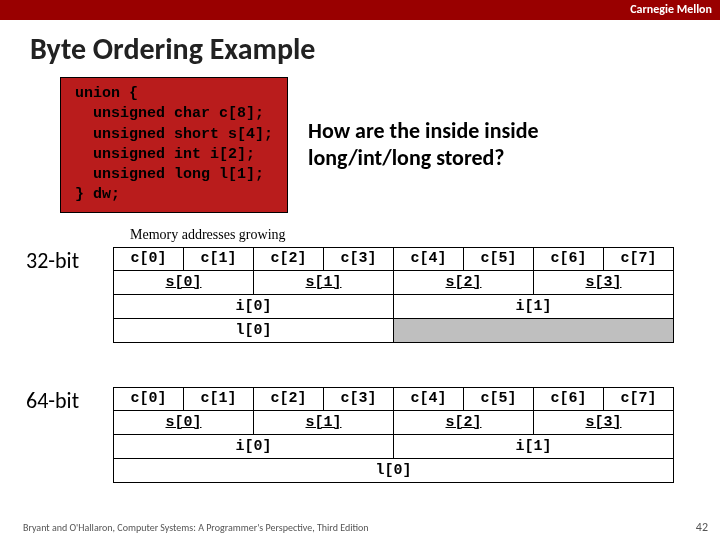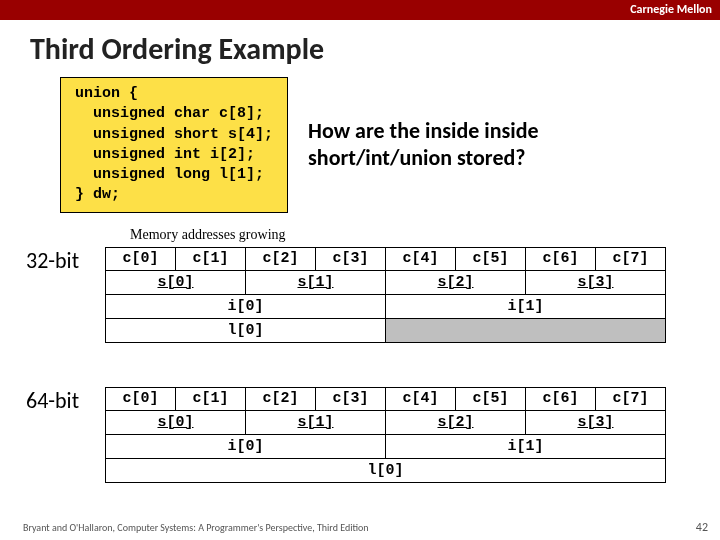--- a/index.html
+++ b/index.html
@@ -32,21 +32,21 @@
     margin: 10px 0 10px 30px;
   }
   .top-row {
     display: flex;
     align-items: center;
     gap: 20px;
     margin-left: 60px;
   }
   .code-box {
     border: 1.5px solid #000;
-    background: #fde047;
+    background: #b91c1c;
     font-family: "Courier New", monospace;
     font-weight: bold;
     font-size: 15px;
     padding: 6px 14px 6px 14px;
     line-height: 1.35;
     white-space: pre;
   }
   .question {
     font-size: 22px;
     font-weight: bold;
@@ -66,21 +66,21 @@
   }
   .bit-label {
     position: absolute;
     left: 26px;
     top: 0px;
     font-size: 22px;
     font-weight: normal;
   }
   .table {
     position: absolute;
-    left: 105px;
+    left: 113px;
   }
   .row {
     display: flex;
     border-left: 1.5px solid #000;
   }
   .cell {
     height: 24px;
     border-top: 1.5px solid #000;
     border-right: 1.5px solid #000;
     border-bottom: 1.5px solid #000;
@@ -114,32 +114,32 @@
     text-align: right;
   }
 </style>
 </head>
 <body>
 
 <div class="red-bar">
   <span>Carnegie Mellon</span>
 </div>
 
-<div class="title">Third Ordering Example</div>
+<div class="title">Byte Ordering Example</div>
 
 <div class="top-row">
   <div class="code-box">union {
   unsigned char c[8];
   unsigned short s[4];
   unsigned int i[2];
   unsigned long l[1];
 } dw;</div>
   <div class="question">
     <div>How are the inside inside</div>
-    <div>short/int/union stored?</div>
+    <div>long/int/long stored?</div>
   </div>
 </div>
 
 <div class="mem-label">Memory addresses growing</div>
 
 <div class="block" style="height:112px">
   <div class="bit-label">32-bit</div>
   <div class="table">
     <div class="row">
       <div class="cell w1">c[0]</div>

